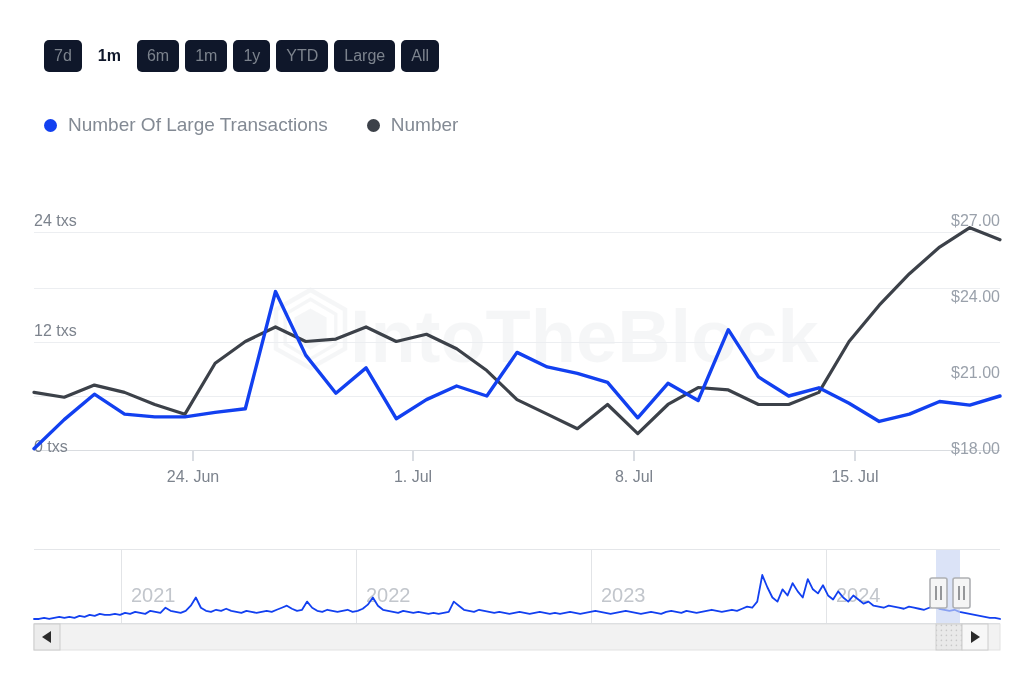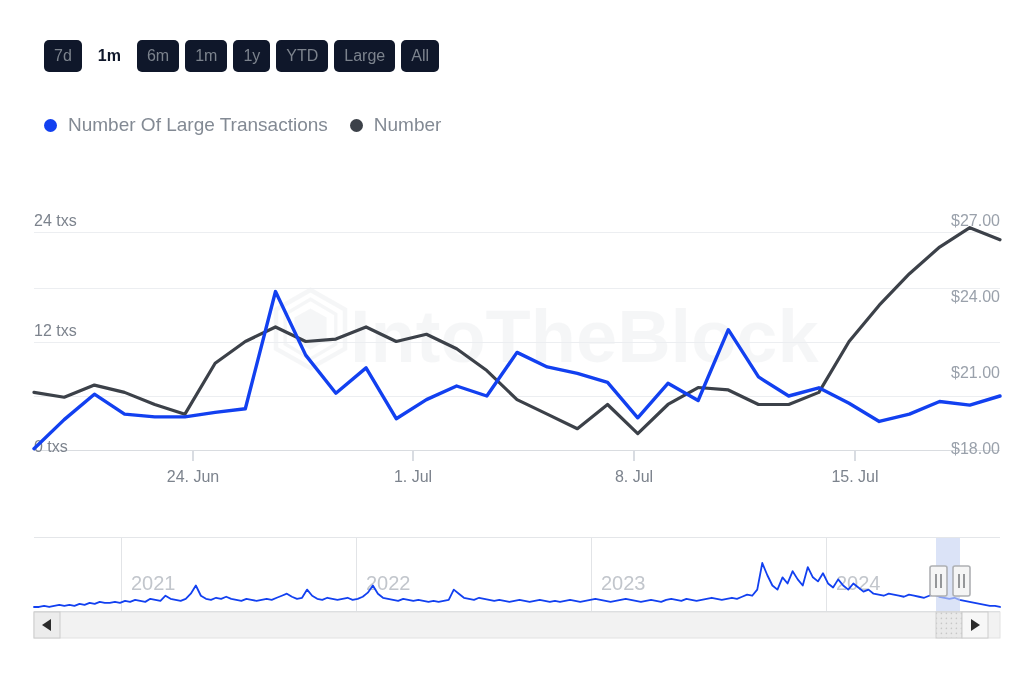--- a/index.html
+++ b/index.html
@@ -42,21 +42,21 @@
     font-weight: bold;
   }
 
   
   #legend {
     position: absolute;
     left: 44px;
     top: 114px;
     display: flex;
     align-items: flex-start;
-    gap: 22px;
+    gap: 39px;
   }
   .legend-item {
     display: flex;
     align-items: center;
     gap: 11px;
     cursor: pointer;
   }
   .legend-dot {
     width: 13px;
     height: 13px;
@@ -76,21 +76,21 @@
     top: 190px;
     width: 1024px;
     height: 310px;
   }
   #main-chart svg { display: block; }
 
   
   #navigator {
     position: absolute;
     left: 0;
-    top: 527px;
+    top: 539px;
     width: 919px;
     height: 115px;
   }
   #navigator svg { display: block; }
 </style>
 </head>
 <body>
 
 <div id="range-selector">
   <div class="range-btn">7d</div>

